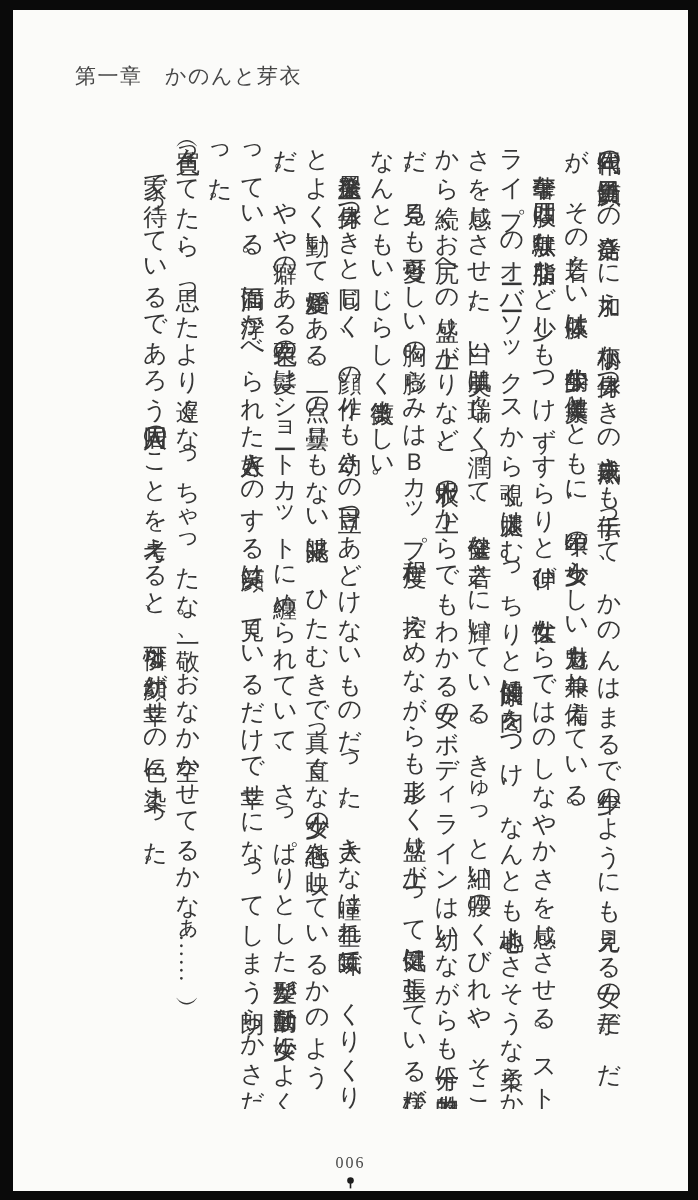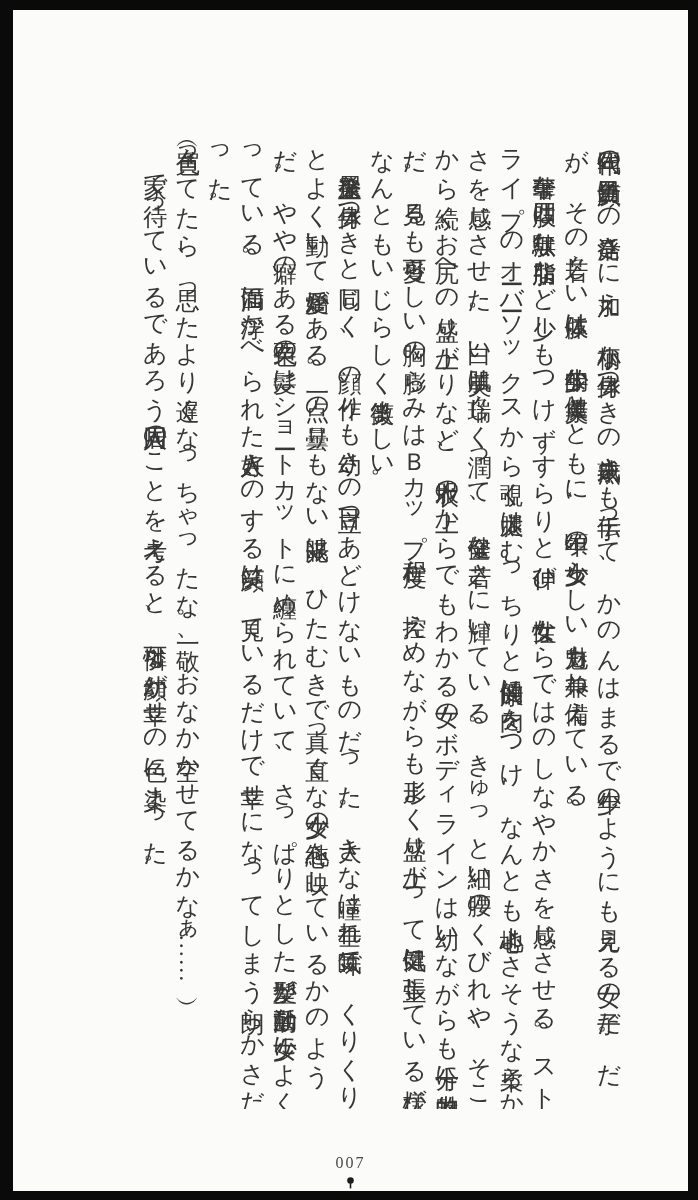--- a/index.html
+++ b/index.html
@@ -53,31 +53,32 @@
     height:12px;
     line-height:0;
   }
 </style>
 </head>
 <body>
 
 <div class="scan">
   <div class="page">
 
+    <div class="running-head">第一章　かのんと芽衣</div>
 
     <div class="body-text">
         <p>同年代の男子顔負けの活発さに加え、小柄な身体つきの未成熟さも手伝って、かのんはまるで少年のようにも見える女の子だ。だが、その若々しい肢体は、少年的な健康美とともに、年頃の少女らしい魅力も兼ね備えている。</p>
         <p class="indent">華奢な四肢は無駄な脂肪など少しもつけずすらりと伸び、女性ならではのしなやかさを感じさせる。ストライプのオーバーソックスから覗く太腿はむっちりと健康的に肉をつけ、なんとも心地よさそうな柔らかさを感じさせた。白い美肌は瑞々しく潤って、健全な若さに輝いている。きゅっと細い腰のくびれや、そこから続くお尻への盛り上がりなど、衣服の上からでもわかる女のボディラインは幼いながらも十分に魅力的だ。見るも可愛らしい胸の膨らみはＢカップ程度か、控えめながらも形よく盛り上がって健気に主張している様がなんともいじらしく微笑ましい。</p>
         <p class="indent">発展途上な身体つきと同じく、顔の作りも幼さの目立つあどけないものだった。大きな瞳は垂れ気味で、くりくりとよく動いて愛嬌がある。一点の曇りもない眼光は、ひたむきで真っ直ぐな少女の純心を映しているかのようだ。やや癖のある栗色の髪はショートカットに纏められていて、さっぱりとした髪型が活動的な少女によく似合っている。満面に浮かべられた人好きのする笑顔は、見ているだけで幸せになってしまう朗らかさだった。</p>
         <p>（色々買ってたら、思ったより遅くなっちゃったな。敬一、おなか空かせてるかなぁ……）</p>
         <p class="indent">家で待っているであろう同居人のことを考えると、可憐な幼顔が幸せの色に染まった。</p>
       </div>
 
     <div class="footer">
-      <div class="page-number">007</div>
+      <div class="page-number">006</div>
       <div class="ornament">
         <svg width="9" height="12" viewBox="0 0 9 12" aria-hidden="true">
           <circle cx="4.5" cy="3.6" r="3.3" fill="#1d1d1d"></circle>
           <rect x="3.7" y="6.4" width="1.6" height="5" fill="#1d1d1d"></rect>
         </svg>
       </div>
     </div>
 
   </div>
 </div>

